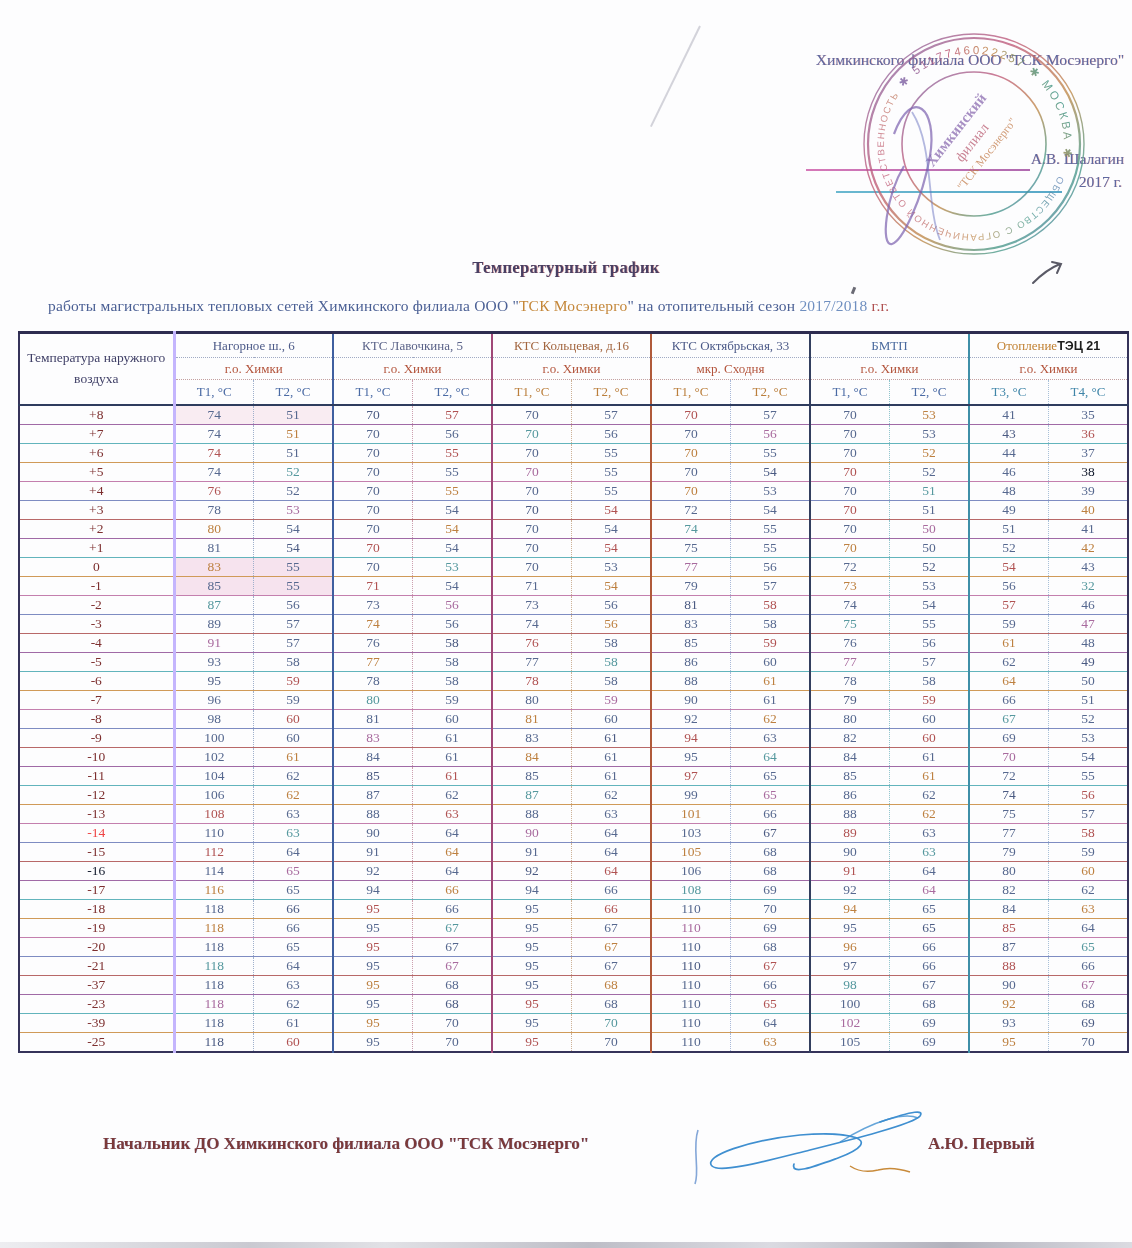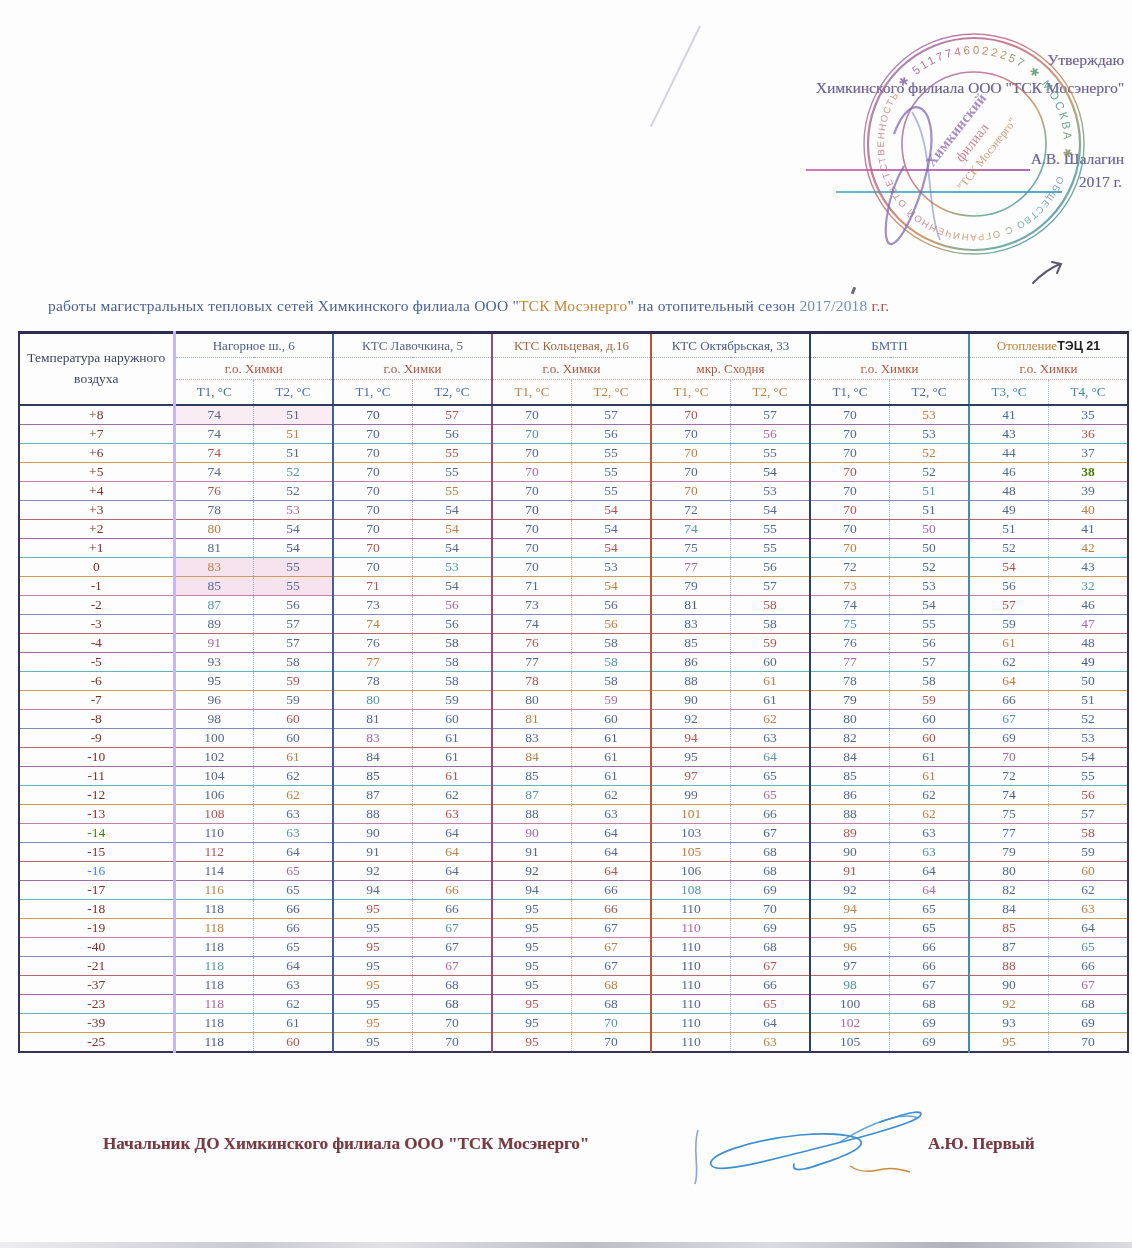--- a/index.html
+++ b/index.html
@@ -63,21 +63,20 @@
     background:linear-gradient(90deg,#e8e8ec 0%,#b8b8c2 22%,#d8d8de 34%,#a8a8b4 52%,#cfcfd8 68%,#9898a6 84%,#d0d0d8 100%);}
 </style>
 </head>
 <body>
 
 <div class="page">
 
   <div class="pencil-line"></div>
 
   <div class="approval">
-    <div>Утверждаю</div>
     <div>Химкинского филиала ООО "ТСК Мосэнерго"</div>
   </div>
   <div class="sig-line sig-line-1"></div>
   <div class="sig-line sig-line-2"></div>
   <div class="signer">А.В. Шалагин</div>
   <div class="year">2017 г.</div>
 
   <svg class="stamp" width="264" height="256" viewBox="0 0 264 256">
     <defs>
       <linearGradient id="stg" x1="0" y1="0" x2="1" y2="1">
@@ -102,20 +101,21 @@
     </g>
     <g transform="rotate(-52 132 128)" text-anchor="middle" font-family="Liberation Serif, DejaVu Serif, serif">
       <text x="132" y="110" font-size="15" font-weight="bold" fill="#8a6ab0" opacity=".85">Химкинский</text>
       <text x="132" y="130" font-size="14" fill="#b85a70" opacity=".85">филиал</text>
       <text x="132" y="148" font-size="11.5" fill="#c27a48" opacity=".85">"ТСК Мосэнерго"</text>
     </g>
     <path d="M52,118 C70,70 96,92 88,140 C80,185 60,225 50,228 C38,231 44,180 62,150" stroke="rgba(115,85,170,.75)" stroke-width="2.2" fill="none"></path>
     <path d="M70,96 C92,130 84,190 98,224" stroke="rgba(100,110,190,.55)" stroke-width="1.8" fill="none"></path>
   </svg>
 
+  <div class="title">Температурный график</div>
   <div class="subtitle"><span style="color: rgb(74, 95, 148);">работы магистральных тепловых сетей Химкинского филиала ООО "</span><span style="color: rgb(196, 135, 58);">ТСК Мосэнерго</span><span style="color: rgb(74, 95, 148);">" на отопительный сезон </span><span style="color: rgb(111, 143, 192);">2017/2018</span><span style="color: rgb(176, 80, 80);"> г.г.</span></div>
 
   <svg class="check-svg" width="38" height="28" viewBox="0 0 38 28">
     <path d="M3,23 C11,15 20,8 30,4 M22,2 L31,4 L27,13" stroke="#5a5a66" stroke-width="2" fill="none" stroke-linecap="round"></path>
   </svg>
   <div class="tiny-mark"></div>
 
   <table class="temp">
     <colgroup>
         <col style="width: 155px;">
@@ -217,21 +217,21 @@
           <td class="val c2" style="color: rgb(85, 152, 158); border-bottom: 1px solid rgb(196, 127, 174);">52</td>
           <td class="val c3" style="color: rgb(86, 104, 143); border-bottom: 1px solid rgb(196, 127, 174);">70</td>
           <td class="val c4" style="color: rgb(86, 104, 143); border-bottom: 1px solid rgb(196, 127, 174);">55</td>
           <td class="val c5" style="color: rgb(168, 106, 158); border-bottom: 1px solid rgb(196, 127, 174);">70</td>
           <td class="val c6" style="color: rgb(86, 104, 143); border-bottom: 1px solid rgb(196, 127, 174);">55</td>
           <td class="val c7" style="color: rgb(86, 104, 143); border-bottom: 1px solid rgb(196, 127, 174);">70</td>
           <td class="val c8" style="color: rgb(74, 90, 130); border-bottom: 1px solid rgb(196, 127, 174);">54</td>
           <td class="val c9" style="color: rgb(176, 82, 82); border-bottom: 1px solid rgb(196, 127, 174);">70</td>
           <td class="val c10" style="color: rgb(86, 104, 143); border-bottom: 1px solid rgb(196, 127, 174);">52</td>
           <td class="val c11" style="color: rgb(86, 104, 143); border-bottom: 1px solid rgb(196, 127, 174);">46</td>
-          <td class="val c12" style="color: #4d7c0f; border-bottom: 1px solid rgb(196, 127, 174); font-weight: bold;">38</td>
+          <td class="val c12" style="color: #0f172a; border-bottom: 1px solid rgb(196, 127, 174);">38</td>
         </tr>
         <tr>
           <td class="tlab c0" style="color: rgb(125, 47, 47); border-bottom: 1px solid rgb(126, 140, 194);">+4</td>
           <td class="val c1" style="color: rgb(176, 82, 82); border-bottom: 1px solid rgb(126, 140, 194);">76</td>
           <td class="val c2" style="color: rgb(86, 104, 143); border-bottom: 1px solid rgb(126, 140, 194);">52</td>
           <td class="val c3" style="color: rgb(86, 104, 143); border-bottom: 1px solid rgb(126, 140, 194);">70</td>
           <td class="val c4" style="color: rgb(189, 128, 64); border-bottom: 1px solid rgb(126, 140, 194);">55</td>
           <td class="val c5" style="color: rgb(86, 104, 143); border-bottom: 1px solid rgb(126, 140, 194);">70</td>
           <td class="val c6" style="color: rgb(86, 104, 143); border-bottom: 1px solid rgb(126, 140, 194);">55</td>
           <td class="val c7" style="color: rgb(189, 128, 64); border-bottom: 1px solid rgb(126, 140, 194);">70</td>
@@ -490,21 +490,21 @@
           <td class="val c5" style="color: rgb(86, 104, 143); border-bottom: 1px solid rgb(196, 127, 174);">88</td>
           <td class="val c6" style="color: rgb(86, 104, 143); border-bottom: 1px solid rgb(196, 127, 174);">63</td>
           <td class="val c7" style="color: rgb(189, 128, 64); border-bottom: 1px solid rgb(196, 127, 174);">101</td>
           <td class="val c8" style="color: rgb(86, 104, 143); border-bottom: 1px solid rgb(196, 127, 174);">66</td>
           <td class="val c9" style="color: rgb(86, 104, 143); border-bottom: 1px solid rgb(196, 127, 174);">88</td>
           <td class="val c10" style="color: rgb(189, 128, 64); border-bottom: 1px solid rgb(196, 127, 174);">62</td>
           <td class="val c11" style="color: rgb(86, 104, 143); border-bottom: 1px solid rgb(196, 127, 174);">75</td>
           <td class="val c12" style="color: rgb(86, 104, 143); border-bottom: 1px solid rgb(196, 127, 174);">57</td>
         </tr>
         <tr>
-          <td class="tlab c0" style="color: #4d7c0f; border-bottom: 1px solid rgb(126, 140, 194);">-14</td>
+          <td class="tlab c0" style="color: #ef4444; border-bottom: 1px solid rgb(126, 140, 194);">-14</td>
           <td class="val c1" style="color: rgb(86, 104, 143); border-bottom: 1px solid rgb(126, 140, 194);">110</td>
           <td class="val c2" style="color: rgb(85, 152, 158); border-bottom: 1px solid rgb(126, 140, 194);">63</td>
           <td class="val c3" style="color: rgb(86, 104, 143); border-bottom: 1px solid rgb(126, 140, 194);">90</td>
           <td class="val c4" style="color: rgb(86, 104, 143); border-bottom: 1px solid rgb(126, 140, 194);">64</td>
           <td class="val c5" style="color: rgb(168, 106, 158); border-bottom: 1px solid rgb(126, 140, 194);">90</td>
           <td class="val c6" style="color: rgb(86, 104, 143); border-bottom: 1px solid rgb(126, 140, 194);">64</td>
           <td class="val c7" style="color: rgb(86, 104, 143); border-bottom: 1px solid rgb(126, 140, 194);">103</td>
           <td class="val c8" style="color: rgb(74, 90, 130); border-bottom: 1px solid rgb(126, 140, 194);">67</td>
           <td class="val c9" style="color: rgb(176, 82, 82); border-bottom: 1px solid rgb(126, 140, 194);">89</td>
           <td class="val c10" style="color: rgb(86, 104, 143); border-bottom: 1px solid rgb(126, 140, 194);">63</td>
@@ -520,21 +520,21 @@
           <td class="val c5" style="color: rgb(86, 104, 143); border-bottom: 1px solid rgb(184, 104, 104);">91</td>
           <td class="val c6" style="color: rgb(86, 104, 143); border-bottom: 1px solid rgb(184, 104, 104);">64</td>
           <td class="val c7" style="color: rgb(189, 128, 64); border-bottom: 1px solid rgb(184, 104, 104);">105</td>
           <td class="val c8" style="color: rgb(86, 104, 143); border-bottom: 1px solid rgb(184, 104, 104);">68</td>
           <td class="val c9" style="color: rgb(86, 104, 143); border-bottom: 1px solid rgb(184, 104, 104);">90</td>
           <td class="val c10" style="color: rgb(85, 152, 158); border-bottom: 1px solid rgb(184, 104, 104);">63</td>
           <td class="val c11" style="color: rgb(86, 104, 143); border-bottom: 1px solid rgb(184, 104, 104);">79</td>
           <td class="val c12" style="color: rgb(86, 104, 143); border-bottom: 1px solid rgb(184, 104, 104);">59</td>
         </tr>
         <tr>
-          <td class="tlab c0" style="color: #3b82f6; border-bottom: 1px solid rgb(160, 106, 166);">-16</td>
+          <td class="tlab c0" style="color: #0f172a; border-bottom: 1px solid rgb(160, 106, 166);">-16</td>
           <td class="val c1" style="color: rgb(86, 104, 143); border-bottom: 1px solid rgb(160, 106, 166);">114</td>
           <td class="val c2" style="color: rgb(168, 106, 158); border-bottom: 1px solid rgb(160, 106, 166);">65</td>
           <td class="val c3" style="color: rgb(86, 104, 143); border-bottom: 1px solid rgb(160, 106, 166);">92</td>
           <td class="val c4" style="color: rgb(86, 104, 143); border-bottom: 1px solid rgb(160, 106, 166);">64</td>
           <td class="val c5" style="color: rgb(74, 90, 130); border-bottom: 1px solid rgb(160, 106, 166);">92</td>
           <td class="val c6" style="color: rgb(176, 82, 82); border-bottom: 1px solid rgb(160, 106, 166);">64</td>
           <td class="val c7" style="color: rgb(86, 104, 143); border-bottom: 1px solid rgb(160, 106, 166);">106</td>
           <td class="val c8" style="color: rgb(86, 104, 143); border-bottom: 1px solid rgb(160, 106, 166);">68</td>
           <td class="val c9" style="color: rgb(176, 82, 82); border-bottom: 1px solid rgb(160, 106, 166);">91</td>
           <td class="val c10" style="color: rgb(86, 104, 143); border-bottom: 1px solid rgb(160, 106, 166);">64</td>
@@ -580,21 +580,21 @@
           <td class="val c5" style="color: rgb(86, 104, 143); border-bottom: 1px solid rgb(196, 127, 174);">95</td>
           <td class="val c6" style="color: rgb(86, 104, 143); border-bottom: 1px solid rgb(196, 127, 174);">67</td>
           <td class="val c7" style="color: rgb(168, 106, 158); border-bottom: 1px solid rgb(196, 127, 174);">110</td>
           <td class="val c8" style="color: rgb(86, 104, 143); border-bottom: 1px solid rgb(196, 127, 174);">69</td>
           <td class="val c9" style="color: rgb(86, 104, 143); border-bottom: 1px solid rgb(196, 127, 174);">95</td>
           <td class="val c10" style="color: rgb(74, 90, 130); border-bottom: 1px solid rgb(196, 127, 174);">65</td>
           <td class="val c11" style="color: rgb(176, 82, 82); border-bottom: 1px solid rgb(196, 127, 174);">85</td>
           <td class="val c12" style="color: rgb(86, 104, 143); border-bottom: 1px solid rgb(196, 127, 174);">64</td>
         </tr>
         <tr>
-          <td class="tlab c0" style="color: rgb(125, 47, 47); border-bottom: 1px solid rgb(126, 140, 194);">-40</td>
+          <td class="tlab c0" style="color: rgb(125, 47, 47); border-bottom: 1px solid rgb(126, 140, 194);">-20</td>
           <td class="val c1" style="color: rgb(86, 104, 143); border-bottom: 1px solid rgb(126, 140, 194);">118</td>
           <td class="val c2" style="color: rgb(86, 104, 143); border-bottom: 1px solid rgb(126, 140, 194);">65</td>
           <td class="val c3" style="color: rgb(176, 82, 82); border-bottom: 1px solid rgb(126, 140, 194);">95</td>
           <td class="val c4" style="color: rgb(86, 104, 143); border-bottom: 1px solid rgb(126, 140, 194);">67</td>
           <td class="val c5" style="color: rgb(86, 104, 143); border-bottom: 1px solid rgb(126, 140, 194);">95</td>
           <td class="val c6" style="color: rgb(189, 128, 64); border-bottom: 1px solid rgb(126, 140, 194);">67</td>
           <td class="val c7" style="color: rgb(86, 104, 143); border-bottom: 1px solid rgb(126, 140, 194);">110</td>
           <td class="val c8" style="color: rgb(86, 104, 143); border-bottom: 1px solid rgb(126, 140, 194);">68</td>
           <td class="val c9" style="color: rgb(189, 128, 64); border-bottom: 1px solid rgb(126, 140, 194);">96</td>
           <td class="val c10" style="color: rgb(86, 104, 143); border-bottom: 1px solid rgb(126, 140, 194);">66</td>

